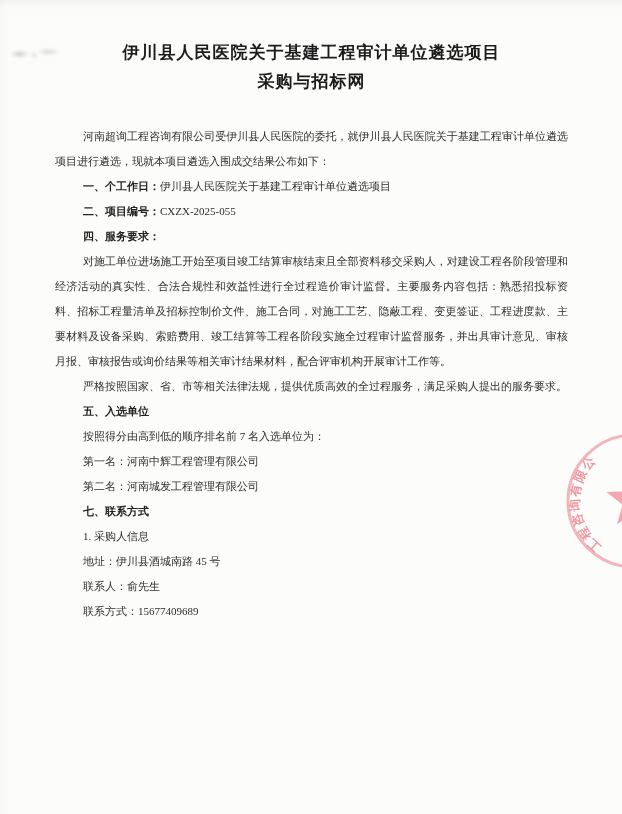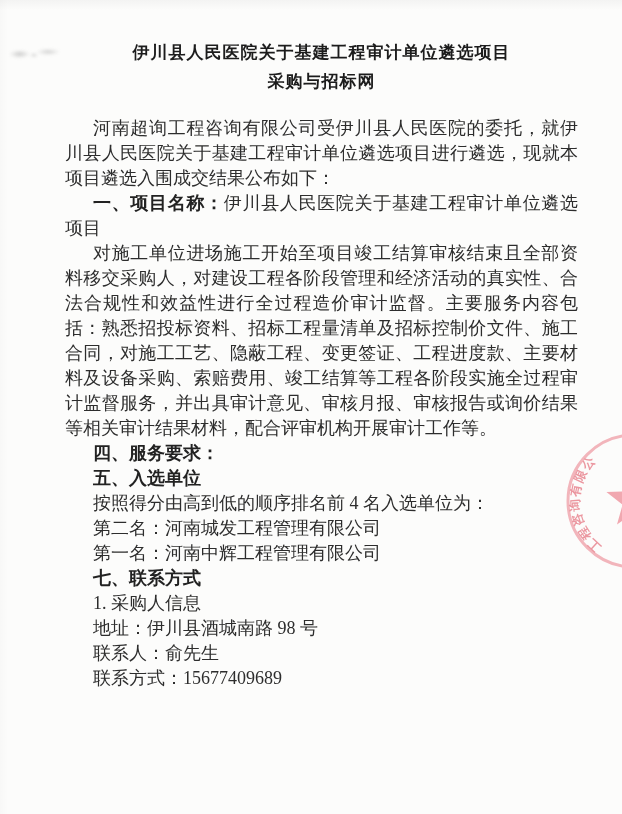--- a/index.html
+++ b/index.html
@@ -20,29 +20,29 @@
   
   .smudge{
     position:absolute;left:6px;top:42px;width:62px;height:22px;
     background:
       radial-gradient(ellipse 15px 6px at 22% 55%, #9b9b9b 0%, rgba(155,155,155,0) 70%),
       radial-gradient(ellipse 17px 5px at 68% 45%, #a8a8a8 0%, rgba(168,168,168,0) 70%),
       radial-gradient(ellipse 6px 4px at 45% 60%, #b0b0b0 0%, rgba(176,176,176,0) 70%);
     filter:blur(1.5px);
     opacity:.5;
   }
-  .content{position:absolute;left:65px;top:38px;width:513px;}
+  .content{position:absolute;left:55px;top:38px;width:513px;}
   .title{
     font-family:"Liberation Sans","DejaVu Sans",sans-serif;
     font-weight:700;font-size:17px;line-height:29px;
     letter-spacing:1px;text-align:center;color:#1c1c1c;
   }
   .docbody{
-    margin-top:20px;
-    font-size:18px;line-height:25px;
+    margin-top:28px;
+    font-size:11px;line-height:25px;
     text-align:justify;
   }
   .docbody p{margin:0;text-indent:28px;}
   .docbody b{font-weight:700;color:#222;}
   .stamp{position:absolute;left:540px;top:425px;}
   .stamp text{
     font-family:"Liberation Sans","DejaVu Sans",sans-serif;
     font-weight:700;
   }
 </style>
@@ -53,30 +53,32 @@
 
   <div class="smudge"></div>
 
   <div class="content">
     <div class="title">
       <div>伊川县人民医院关于基建工程审计单位遴选项目</div>
       <div>采购与招标网</div>
     </div>
     <div class="docbody" id="doc-body">
         <p><span>河南超询工程咨询有限公司受伊川县人民医院的委托，就伊川县人民医院关于基建工程审计单位遴选项目进行遴选，现就本项目遴选入围成交结果公布如下：</span></p>
-        <p><b>一、项目名称：</b><span>伊川县人民医院关于基建工程审计单位遴选项目</span></p>
+        <p><b>一、个工作日：</b><span>伊川县人民医院关于基建工程审计单位遴选项目</span></p>
+        <p><b>二、项目编号：</b><span>CXZX-2025-055</span></p>
+        <p><b>四、服务要求：</b></p>
         <p><span>对施工单位进场施工开始至项目竣工结算审核结束且全部资料移交采购人，对建设工程各阶段管理和经济活动的真实性、合法合规性和效益性进行全过程造价审计监督。主要服务内容包括：熟悉招投标资料、招标工程量清单及招标控制价文件、施工合同，对施工工艺、隐蔽工程、变更签证、工程进度款、主要材料及设备采购、索赔费用、竣工结算等工程各阶段实施全过程审计监督服务，并出具审计意见、审核月报、审核报告或询价结果等相关审计结果材料，配合评审机构开展审计工作等。</span></p>
-        <p><b>四、服务要求：</b></p>
+        <p><span>严格按照国家、省、市等相关法律法规，提供优质高效的全过程服务，满足采购人提出的服务要求。</span></p>
         <p><b>五、入选单位</b></p>
-        <p><span>按照得分由高到低的顺序排名前 4 名入选单位为：</span></p>
+        <p><span>按照得分由高到低的顺序排名前 7 名入选单位为：</span></p>
+        <p><span>第一名：河南中辉工程管理有限公司</span></p>
         <p><span>第二名：河南城发工程管理有限公司</span></p>
-        <p><span>第一名：河南中辉工程管理有限公司</span></p>
         <p><b>七、联系方式</b></p>
         <p><span>1. 采购人信息</span></p>
-        <p><span>地址：伊川县酒城南路 98 号</span></p>
+        <p><span>地址：伊川县酒城南路 45 号</span></p>
         <p><span>联系人：俞先生</span></p>
         <p><span>联系方式：15677409689</span></p>
       </div>
   </div>
 
   <svg class="stamp" width="82" height="158" viewBox="0 0 82 158" aria-hidden="true">
     <g opacity="0.82" transform="translate(-540,-425)">
       <circle cx="634" cy="501" r="66" fill="none" stroke="#f0a6ae" stroke-width="3"></circle>
       <polygon fill="#ef96a0" points="634,472 641.1,491.3 661.6,492 645.4,504.7 651,524.5 634,513 617,524.5 622.6,504.7 606.4,492 626.9,491.3"></polygon>
       <path id="seal-arc" d="M 634 556 A 55 55 0 0 1 634 446" fill="none" stroke="none"></path>

